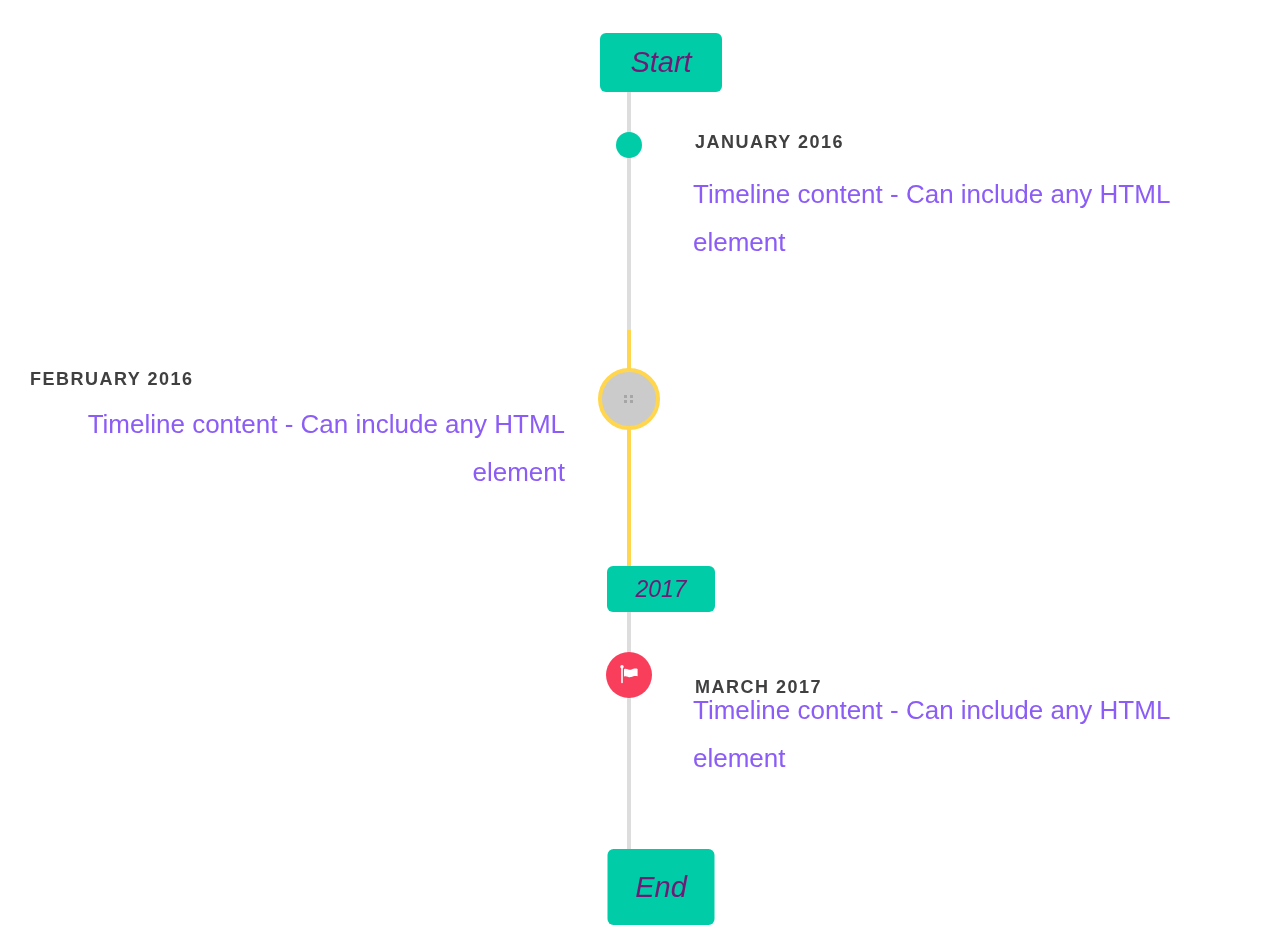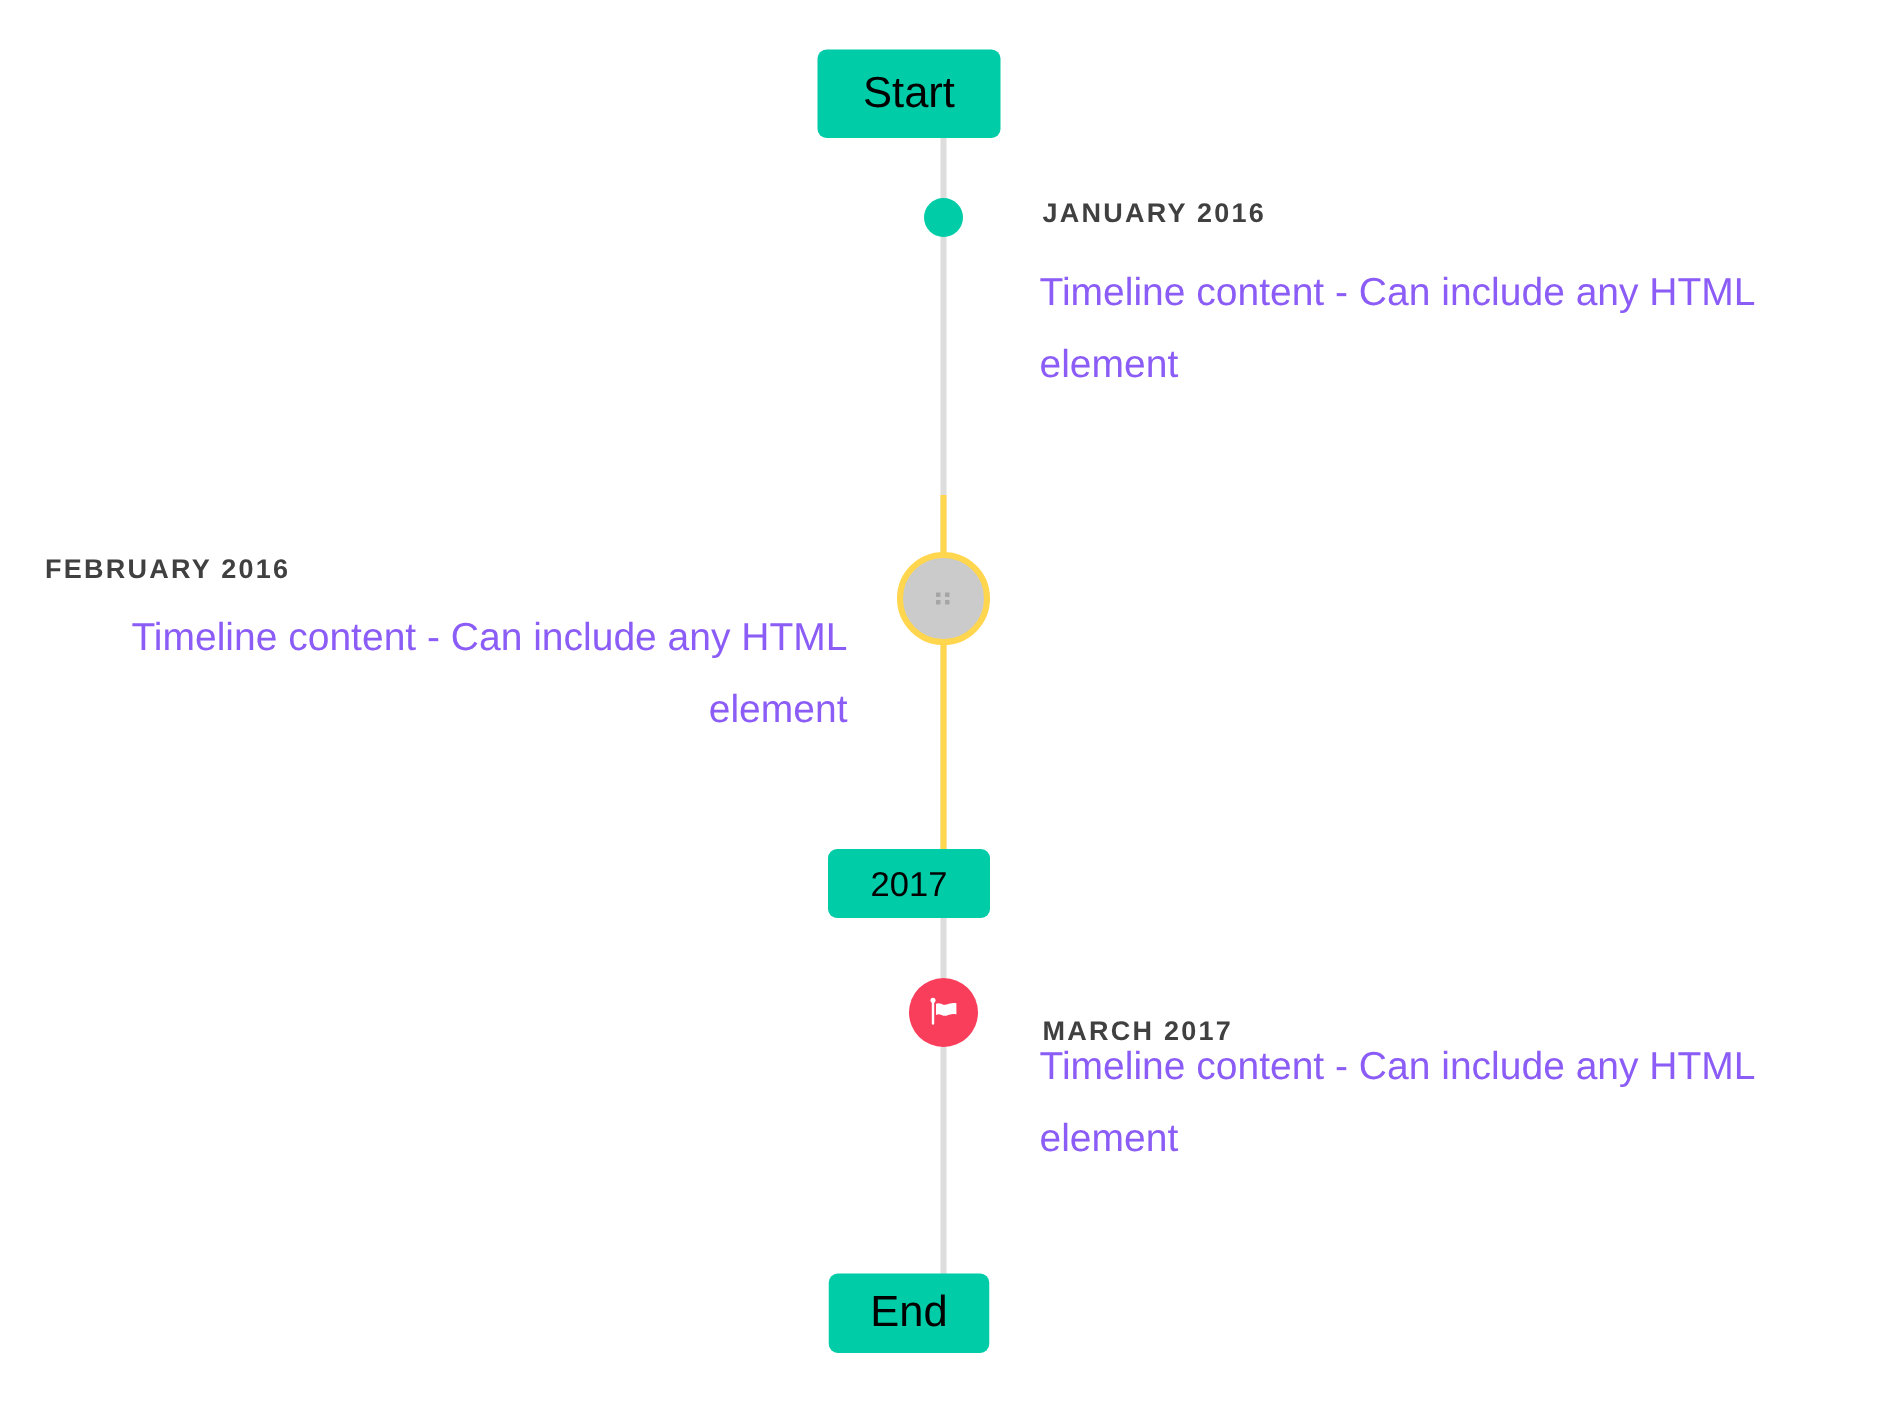--- a/index.html
+++ b/index.html
@@ -10,34 +10,35 @@
     height: 938px;
     background: #ffffff;
     overflow: hidden;
   }
   .line { position: absolute; width: 4px; }
   .line-gray { left: 627px; top: 92px; height: 759px; background: #dddddd; z-index: 0; }
   .line-yellow { left: 627px; top: 330px; height: 237px; background: #ffd64d; z-index: 1; }
 
   .badge {
     position: absolute;
-    left: 606px;
+    left: 661px;
     transform: translateX(-50%);
     background: #00cca8;
-    color: #000000;
+    color: #701a75;
     border-radius: 6px;
     display: flex;
     align-items: center;
     justify-content: center;
     z-index: 3;
     box-sizing: border-box;
+    font-style: italic;
   }
   .badge-start { top: 33px;  width: 122px; height: 59px; font-size: 29px; }
   .badge-year  { top: 566px; width: 108px;  height: 46px; font-size: 23px; }
-  .badge-end   { top: 849px; width: 107px; height: 53px; font-size: 29px; }
+  .badge-end   { top: 849px; width: 107px; height: 76px; font-size: 29px; }
 
   .marker { position: absolute; border-radius: 50%; z-index: 2; box-sizing: border-box;
             display: flex; align-items: center; justify-content: center; }
   .marker-dot   { left: 616px; top: 132px; width: 26px; height: 26px; background: #00cca8; }
   .marker-image { left: 598px; top: 368px; width: 62px; height: 62px; background: #cbcbcb;
                   border: 4px solid #ffd64d; }
   .marker-flag  { left: 606px; top: 652px; width: 46px; height: 46px; background: #f93e5c; }
 
   .entry-title {
     position: absolute;

